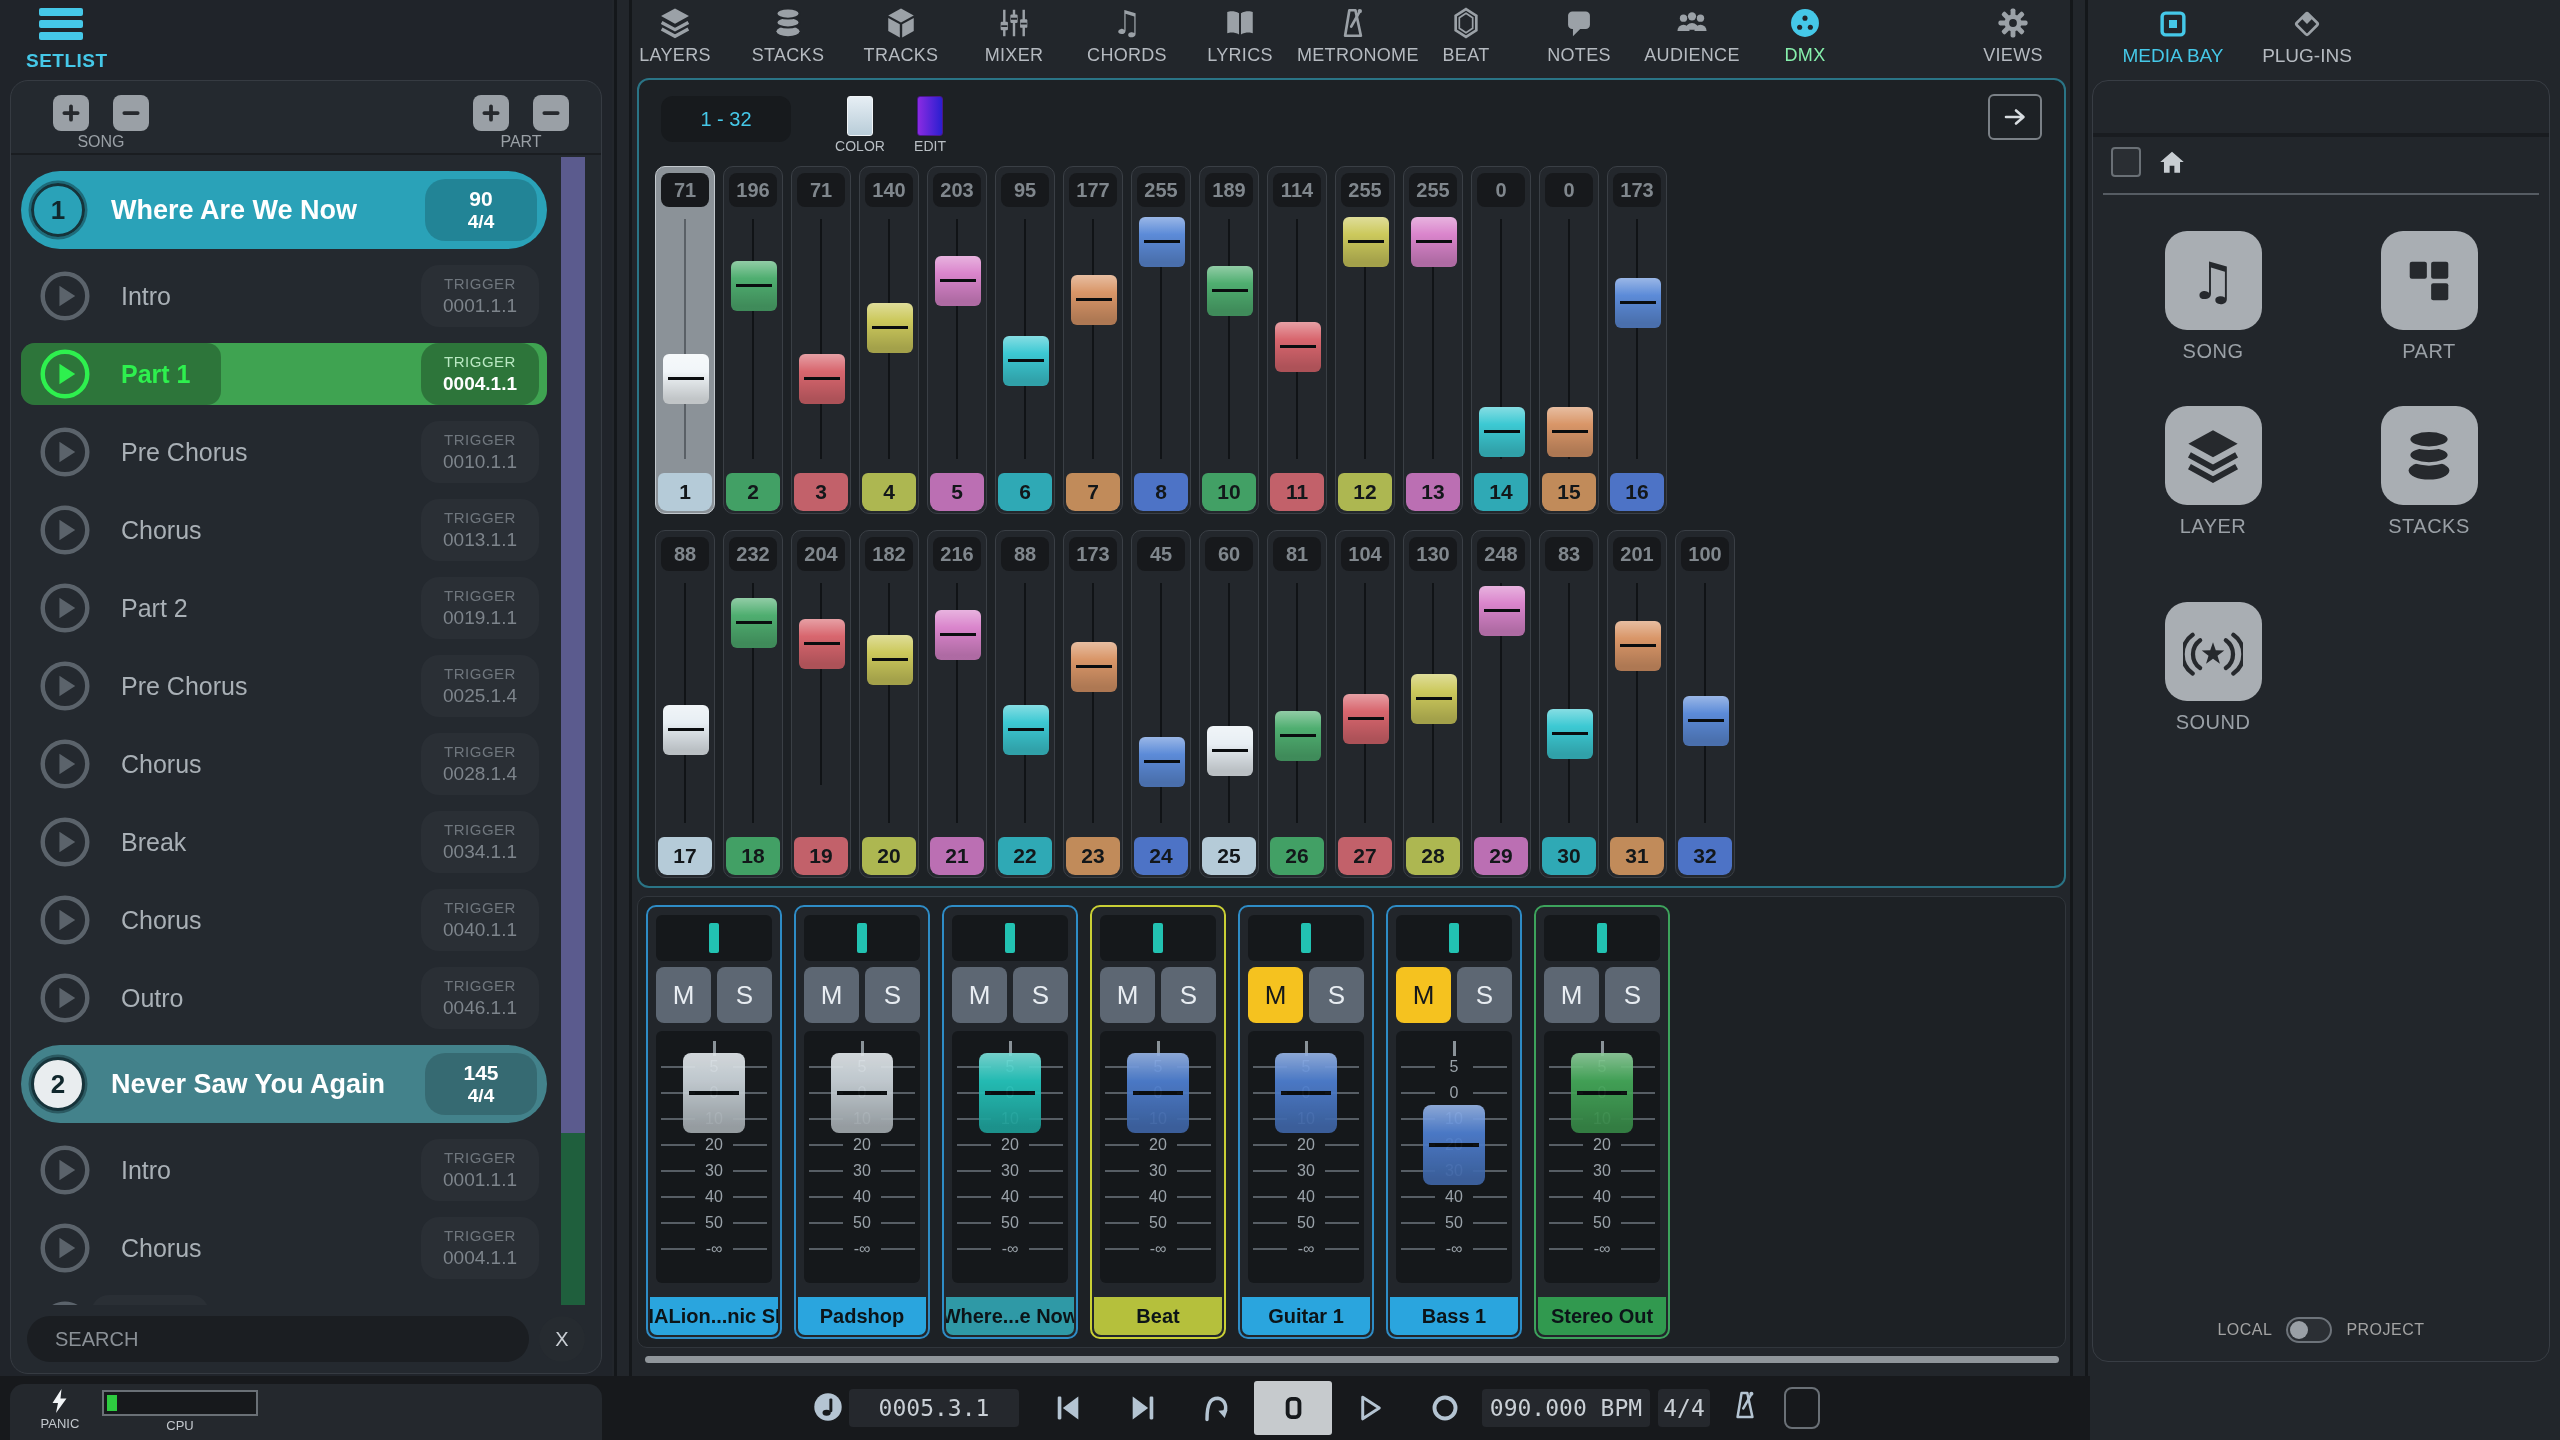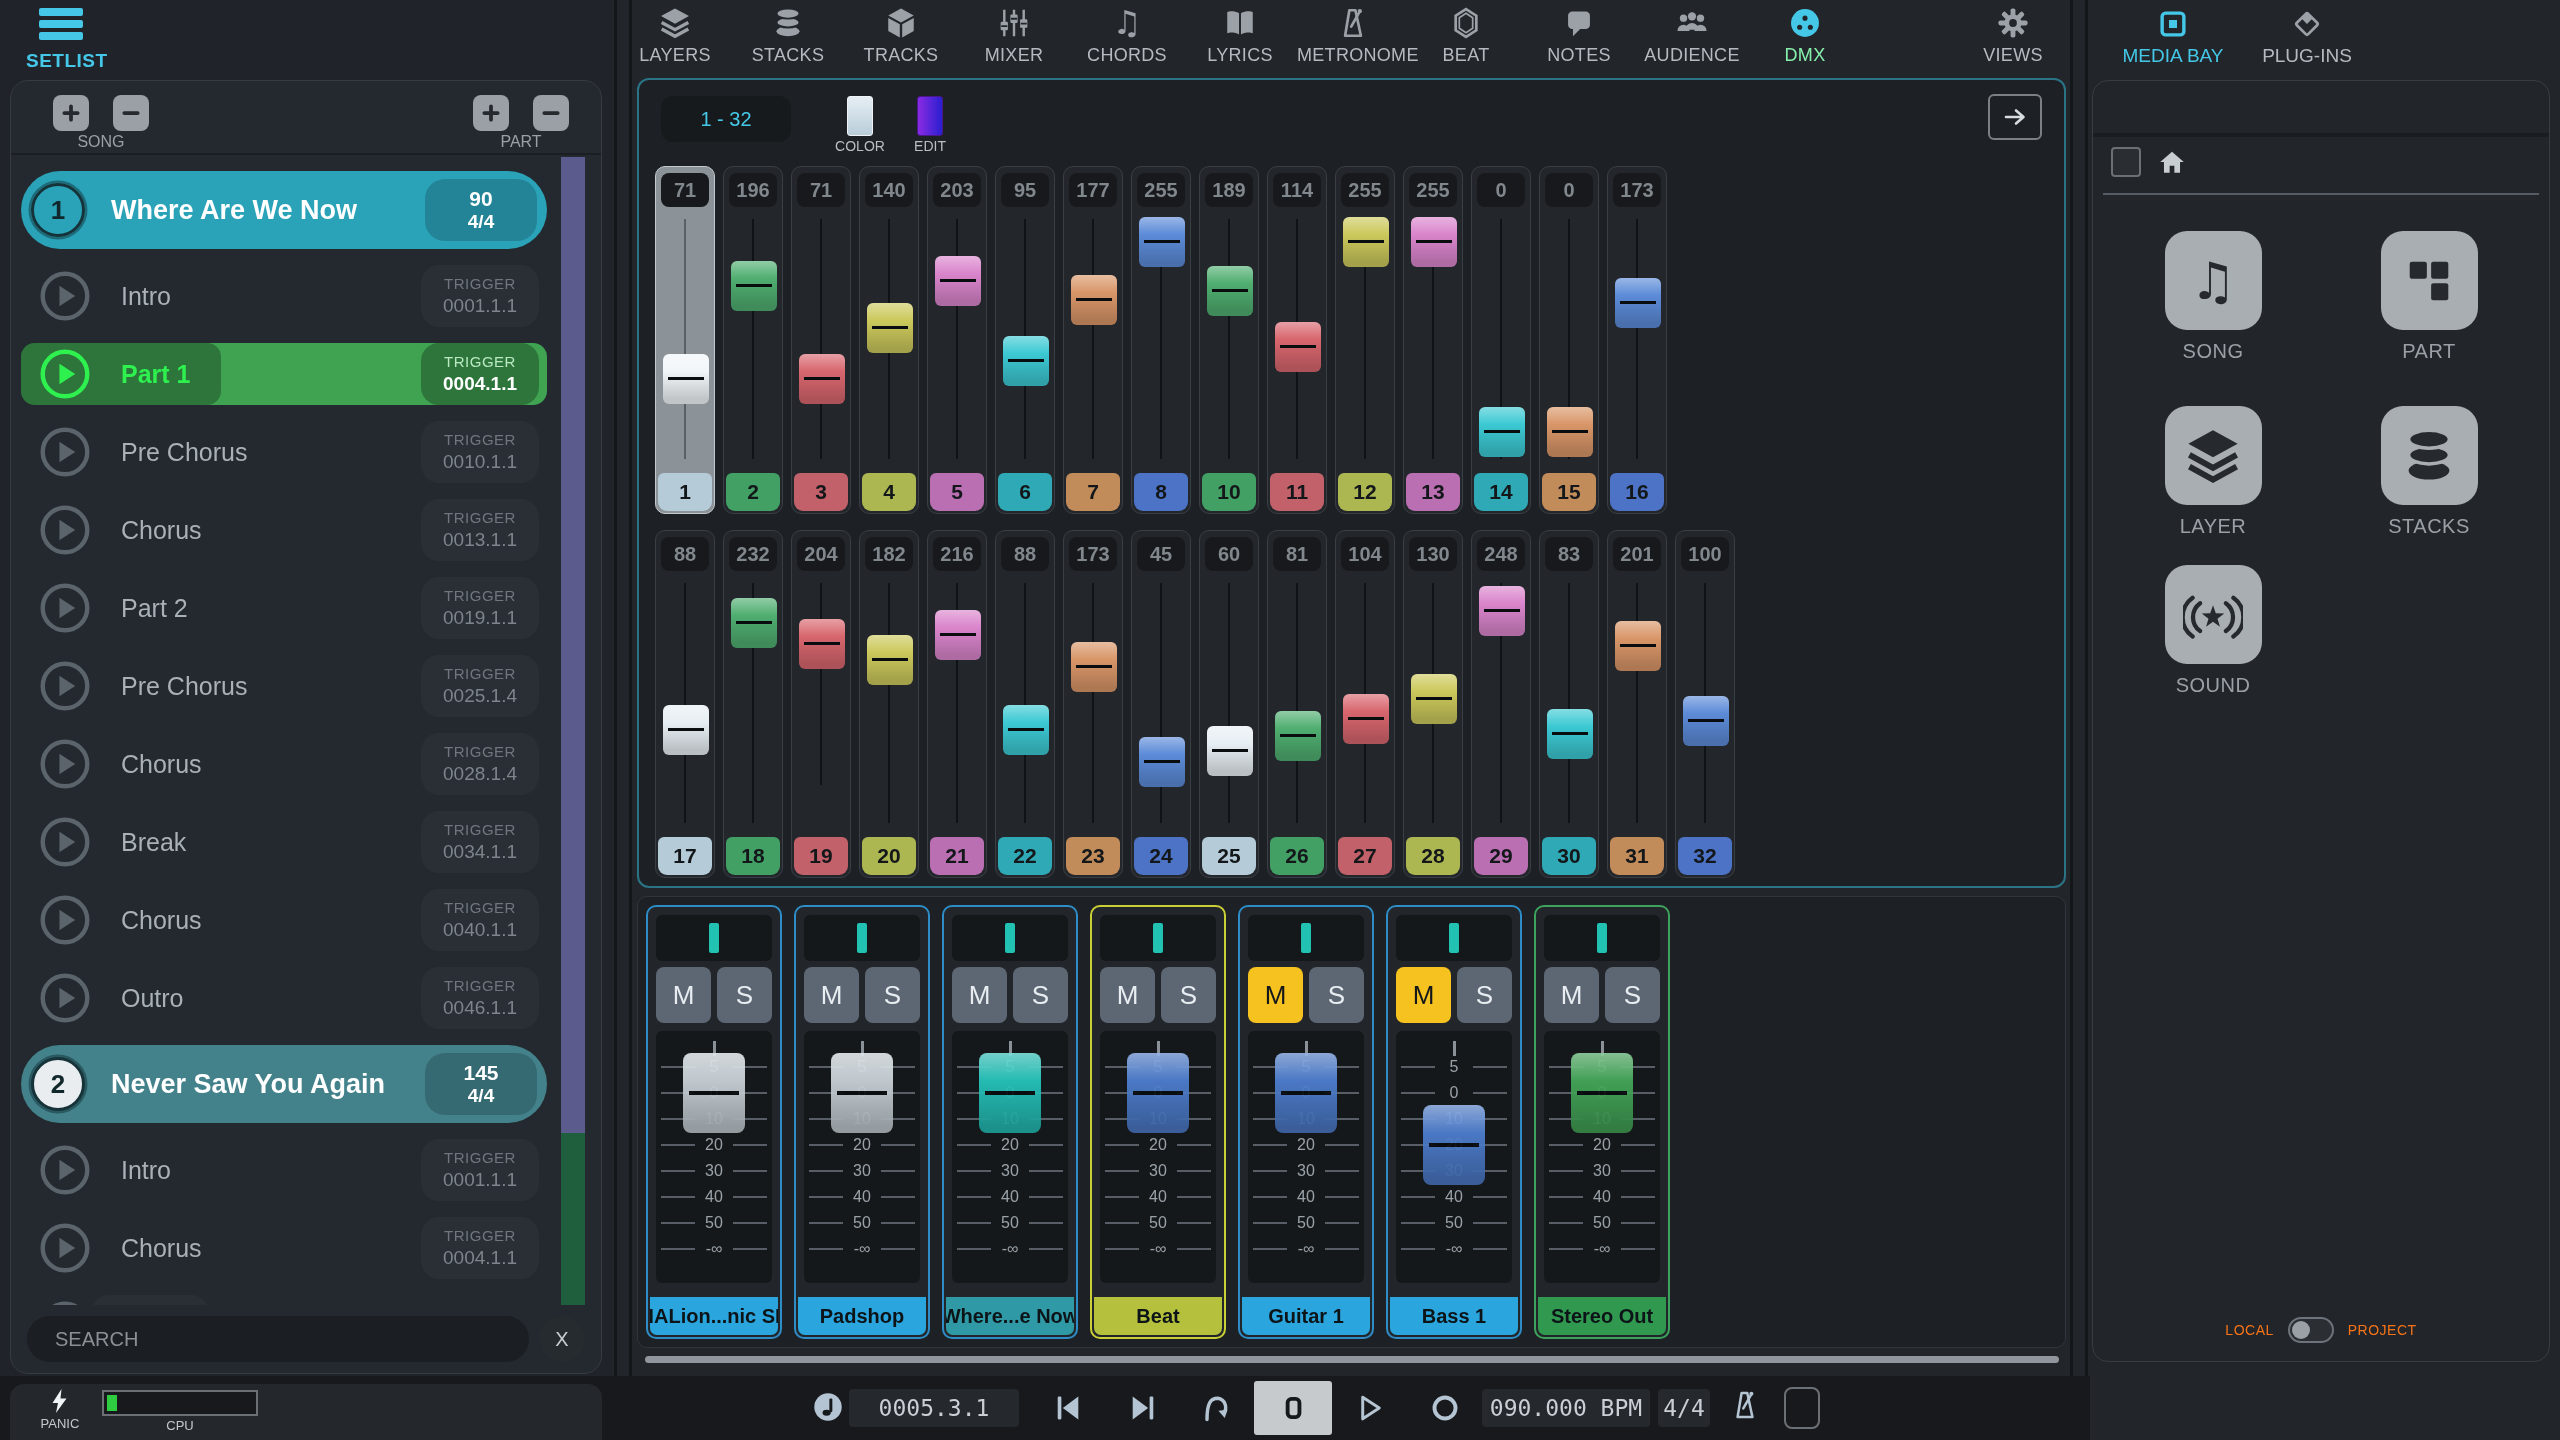--- a/index.html
+++ b/index.html
@@ -161,21 +161,21 @@
   .rp-home { width:30px; height:30px; color:#c8cdd2; }
   .rp-hr { position:absolute; left:10px; right:10px; top:112px; border-top:2px solid #565c63; }
 
   .media-btn { position:absolute; width:120px; text-align:center; }
   .media-btn .mb-sq { width:97px; height:99px; margin:0 auto; background:#a9aeb3; border-radius:22px;
     display:flex; align-items:center; justify-content:center; color:#26292d; }
   .media-btn .mb-sq svg { width:60px; height:60px; }
   .media-btn .mb-lbl { margin-top:10px; font-size:20px; color:#9aa0a6; letter-spacing:.5px; }
 
   .local-row { position:absolute; left:0; right:0; bottom:18px; display:flex; align-items:center; justify-content:center; gap:14px; }
-  .local-row .tg-lbl { font-size:14px; color:#f97316; letter-spacing:.5px; }
+  .local-row .tg-lbl { font-size:16px; color:#a3a3a3; letter-spacing:.5px; }
   .toggle { width:46px; height:26px; border-radius:13px; border:2px solid #6d737a; background:#2b2f34; position:relative; }
   .toggle .knob { position:absolute; left:2px; top:2px; width:18px; height:18px; border-radius:50%; background:#9aa0a6; }
 </style>
 </head>
 <body>
 
 <div class="app">
 
   <aside class="sidebar">
     <div class="setlist-tab">
@@ -1236,21 +1236,21 @@
           <div class="media-btn" style="left: 276px; top: 325px; position: absolute;">
             <div class="mb-sq">
               <svg viewBox="0 0 28 28" fill="currentColor">
                 <ellipse cx="14" cy="20.8" rx="9.5" ry="4.2"></ellipse>
                 <ellipse cx="14" cy="13.5" rx="9.5" ry="4.2" stroke="#a9aeb3" stroke-width="1.6"></ellipse>
                 <ellipse cx="14" cy="6.2" rx="9.5" ry="4.2" stroke="#a9aeb3" stroke-width="1.6"></ellipse>
               </svg>
             </div>
             <div class="mb-lbl">STACKS</div>
           </div>
-          <div class="media-btn" style="left: 60px; top: 484px; position: absolute;">
+          <div class="media-btn" style="left: 60px; top: 521px; position: absolute;">
             <div class="mb-sq">
               <svg viewBox="0 0 56 56">
                 <polygon points="28,19 30.6,26.4 38.5,26.6 32.2,31.4 34.5,39 28,34.4 21.5,39 23.8,31.4 17.5,26.6 25.4,26.4" fill="currentColor"></polygon>
                 <g fill="none" stroke="currentColor" stroke-width="4" stroke-linecap="round">
                   <path d="M16 17 A 16 16 0 0 0 16 43"></path>
                   <path d="M9 12 A 22 22 0 0 0 9 48"></path>
                   <path d="M40 17 A 16 16 0 0 1 40 43"></path>
                   <path d="M47 12 A 22 22 0 0 1 47 48"></path>
                 </g>
               </svg>

